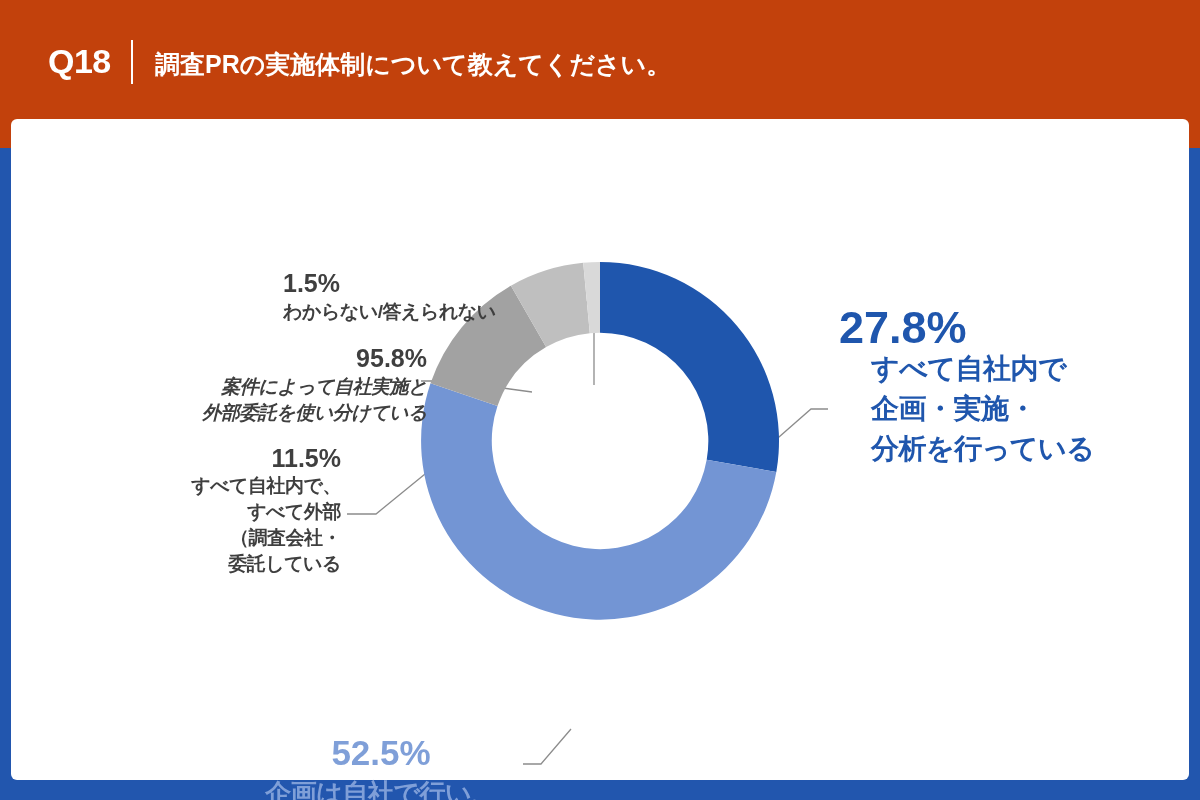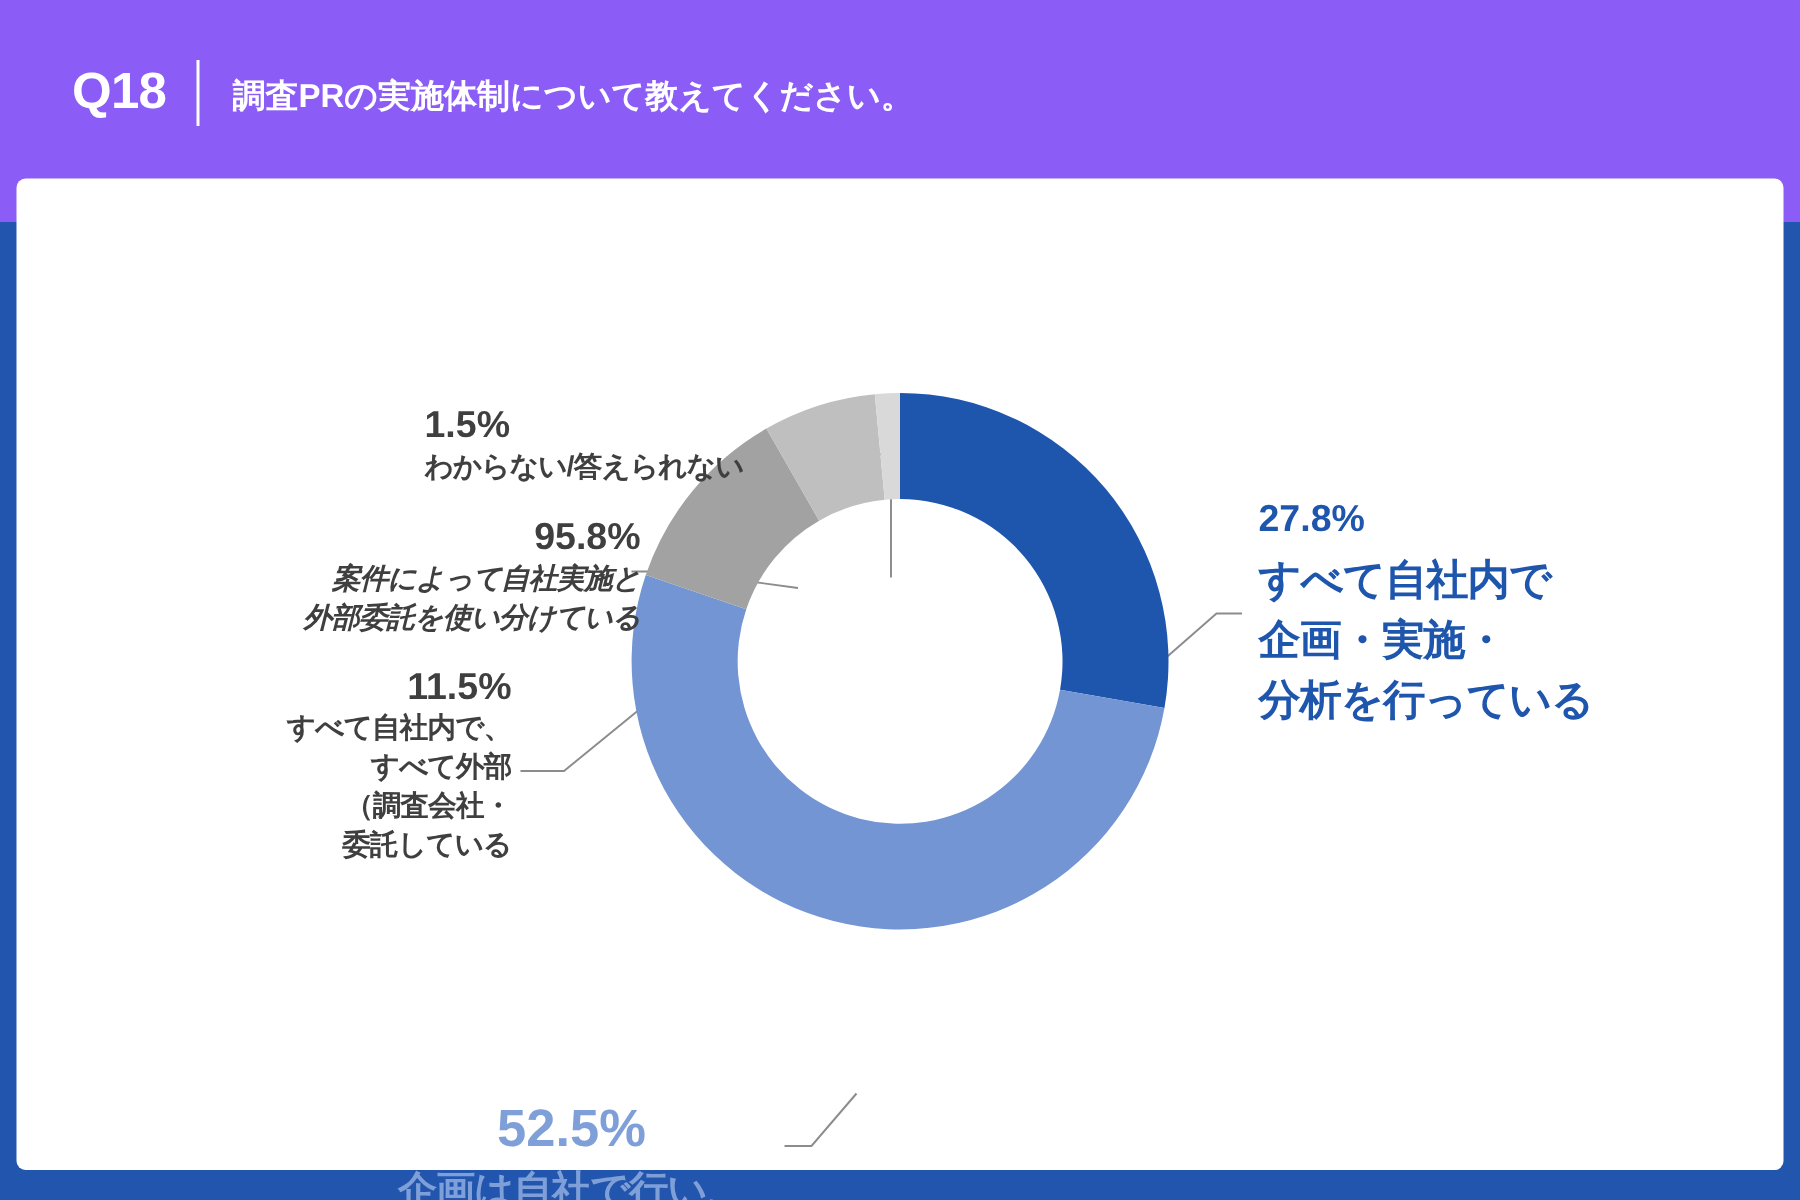--- a/index.html
+++ b/index.html
@@ -6,53 +6,53 @@
   body{
     width:1200px;height:800px;
     background:#2256ae;
     font-family:"Liberation Sans","DejaVu Sans",sans-serif;
     overflow:hidden;
     position:relative;
   }
   
   #header{
     position:absolute;left:0;top:0;width:1200px;height:148px;
-    background:#8b5cf6;
+    background:#c2410c;
   }
   #qnum{
     position:absolute;left:48px;top:44px;
     font-size:34px;font-weight:bold;color:#ffffff;
     letter-spacing:-0.5px;line-height:34px;
   }
   #qdiv{
     position:absolute;left:131px;top:40px;width:2px;height:44px;
     background:#ffffff;
   }
   #qtext{
     position:absolute;left:155px;top:49px;
-    font-size:22px;font-weight:bold;color:#ffffff;
+    font-size:25px;font-weight:bold;color:#ffffff;
     line-height:30px;letter-spacing:0px;
   }
   
   #panel{
     position:absolute;left:11px;top:119px;width:1178px;height:661px;
     background:#ffffff;border-radius:6px;
   }
   
   #chart-wrap{position:absolute;left:0;top:0;width:1178px;height:661px;}
   #donut-svg{position:absolute;left:0;top:0;}
   
   .lbl{position:absolute;}
   .pct{font-weight:bold;display:block;}
   .desc{font-weight:bold;display:block;}
 
   
   #lbl-inhouse{left:828px;top:188px;text-align:left;color:#1f56ad;}
-  #lbl-inhouse .pct{font-size:25px;line-height:42px;letter-spacing:0px;margin-top:18px;}
-  #lbl-inhouse .desc{font-size:28px;line-height:40px;letter-spacing:-0.5px;}
+  #lbl-inhouse .pct{font-size:45px;line-height:42px;letter-spacing:0px;}
+  #lbl-inhouse .desc{font-size:28px;line-height:40px;letter-spacing:-0.5px;margin-left:32px;}
 
   
   #lbl-mixed{left:210px;top:612px;width:320px;text-align:center;color:#7f9fd8;}
   #lbl-mixed .pct{font-size:35px;line-height:44px;}
   #lbl-mixed .desc{font-size:26px;line-height:36px;letter-spacing:-0.5px;}
 
   
   #lbl-allout{left:78px;top:324px;width:252px;text-align:right;color:#3f3f3f;}
   #lbl-allout .pct{font-size:25px;line-height:30px;}
   #lbl-allout .desc{font-size:19px;line-height:26px;letter-spacing:-0.5px;}

